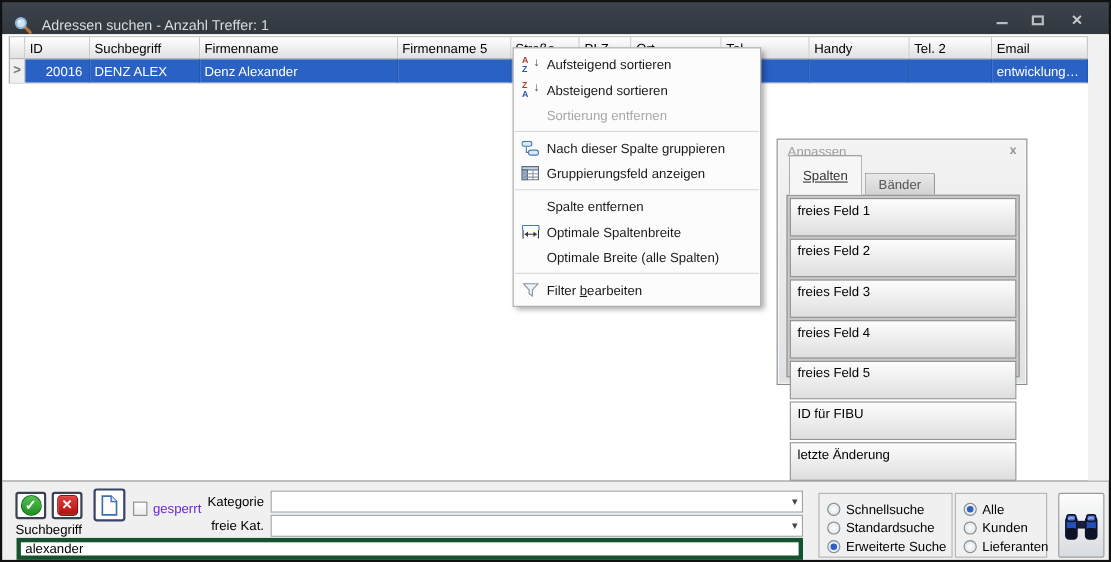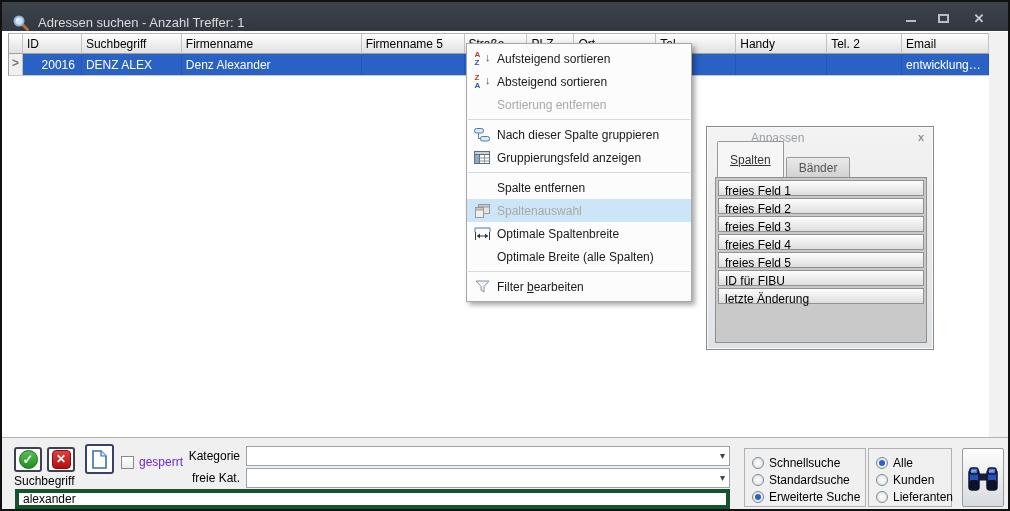--- a/index.html
+++ b/index.html
@@ -46,32 +46,32 @@
   .mi-icon { width:30px; display:flex; align-items:center; justify-content:center; flex:none; }
   .menu-sep { height:1px; background:#d8d8d8; margin:3px 1px; }
   .u { text-decoration:underline; }
   .ic-sort { position:relative; width:17px; height:16px; font-weight:bold; font-size:8px; line-height:8px; }
   .ic-sort .t { position:absolute; left:1px; top:0; color:#b33a2e; }
   .ic-sort .b { position:absolute; left:1px; top:8px; color:#2b56a4; }
   .ic-sort .a { position:absolute; right:0; top:2px; color:#44494e; font-size:11px; }
 
   
   #anpassen { position:absolute; left:704px; top:95px; width:228px; height:224px; z-index:20;
-    background:linear-gradient(#f3f3f3,#dfe2e5); border:1px solid #8a8a8a; box-shadow:inset 0 0 0 1px #fafafa;padding-left:35px; }
+    background:linear-gradient(#f3f3f3,#dfe2e5); border:1px solid #8a8a8a; box-shadow:inset 0 0 0 1px #fafafa; }
   #anpassen-title { height:22px; display:flex; align-items:center; }
   #anpassen-title-text { margin-left:9px; color:#9aa0a6; font-size:12px; }
   #anpassen-close { position:absolute; right:9px; top:4px; color:#8c9196; font-weight:bold; font-size:11px; }
   .tabs { position:absolute; left:10px; top:26px; height:24px; display:flex; align-items:flex-end; }
   .tab { border:1px solid #9a9a9a; border-bottom:none; border-radius:2px 2px 0 0; padding:0 12px;
     display:flex; align-items:center; color:#333; }
   .tab.active { background:#f6f6f6; height:36px; z-index:2;text-decoration:underline; }
   .tab.inactive { background:linear-gradient(#e9e9e9,#d2d2d2); height:20px; color:#555; margin-left:2px; }
   #anpassen-list { position:absolute; left:8px; top:50px; width:212px; height:166px;
     border:1px solid #8f8f8f; background:#c9c9c9; padding:2px; }
-  .panel-item { height:16px; margin-bottom:2px; background:linear-gradient(#fdfdfd,#dedede);
+  .panel-item { height:35px; margin-bottom:2px; background:linear-gradient(#fdfdfd,#dedede);
     border:1px solid #919191; padding:3px 0 0 6px; color:#000; }
 
   
   #bottom { position:absolute; left:2px; top:437px; width:1006px; height:72px; background:#f0f0f0;
     border-top:1px solid #b0b0b0; }
   .tool-btn { position:absolute; background:#fff; border:2px solid #3c4152; border-radius:3px;
     display:flex; align-items:center; justify-content:center; }
   #btn-confirm { left:12px; top:9px; width:28px; height:25px; }
   #btn-cancel { left:45px; top:9px; width:28px; height:25px; }
   #btn-new { left:83px; top:6px; width:29px; height:30px; border-color:#39406a; }
@@ -225,31 +225,20 @@
           <line x1="10.5" y1="3.5" x2="10.5" y2="12.5" stroke="#8a94a0"></line>
         </svg>
       </span>
       <span>Gruppierungsfeld anzeigen</span>
     </div>
     <div class="menu-sep"></div>
     <div class="menu-item">
       <span class="mi-icon"></span>
       <span>Spalte entfernen</span>
     </div>
-    <div class="menu-item disabled hl">
-      <span class="mi-icon">
-        <svg width="15" height="14" viewBox="0 0 15 14">
-          <rect x="3.5" y="0.5" width="11" height="9" fill="#e3e3e3" stroke="#9a9a9a"></rect>
-          <rect x="3.5" y="0.5" width="11" height="2.5" fill="#c9c9c9" stroke="#9a9a9a"></rect>
-          <rect x="0.5" y="3.5" width="8" height="10" fill="#efefef" stroke="#9a9a9a"></rect>
-          <rect x="0.5" y="3.5" width="8" height="2.5" fill="#c9c9c9" stroke="#9a9a9a"></rect>
-        </svg>
-      </span>
-      <span>Spaltenauswahl</span>
-    </div>
     <div class="menu-item">
       <span class="mi-icon">
         <svg width="17" height="13" viewBox="0 0 17 13">
           <path d="M1 1 h15 M1 1 v4 M16 1 v4" stroke="#4a7ab5" fill="none"></path>
           <line x1="1.5" y1="5" x2="1.5" y2="13" stroke="#33383d"></line>
           <line x1="15.5" y1="5" x2="15.5" y2="13" stroke="#33383d"></line>
           <line x1="3" y1="9" x2="14" y2="9" stroke="#33383d"></line>
           <path d="M3 9 l3 -2.5 v5 z M14 9 l-3 -2.5 v5 z" fill="#33383d"></path>
         </svg>
       </span>

